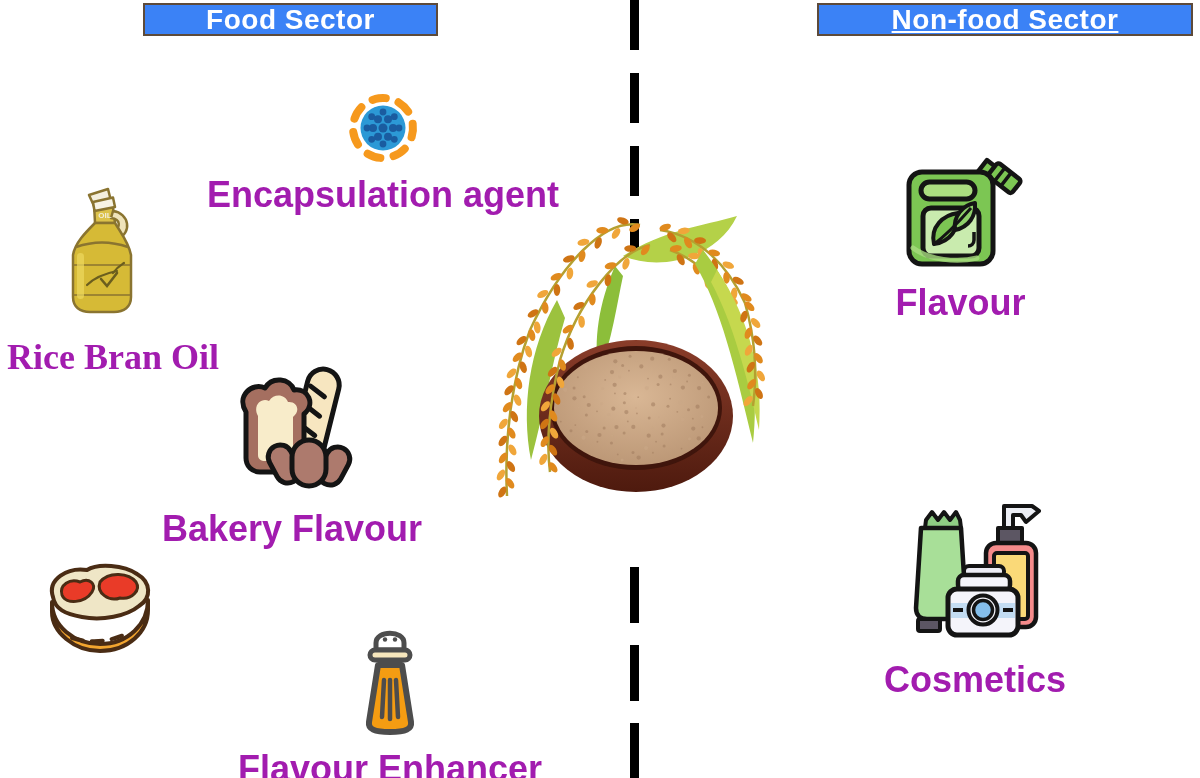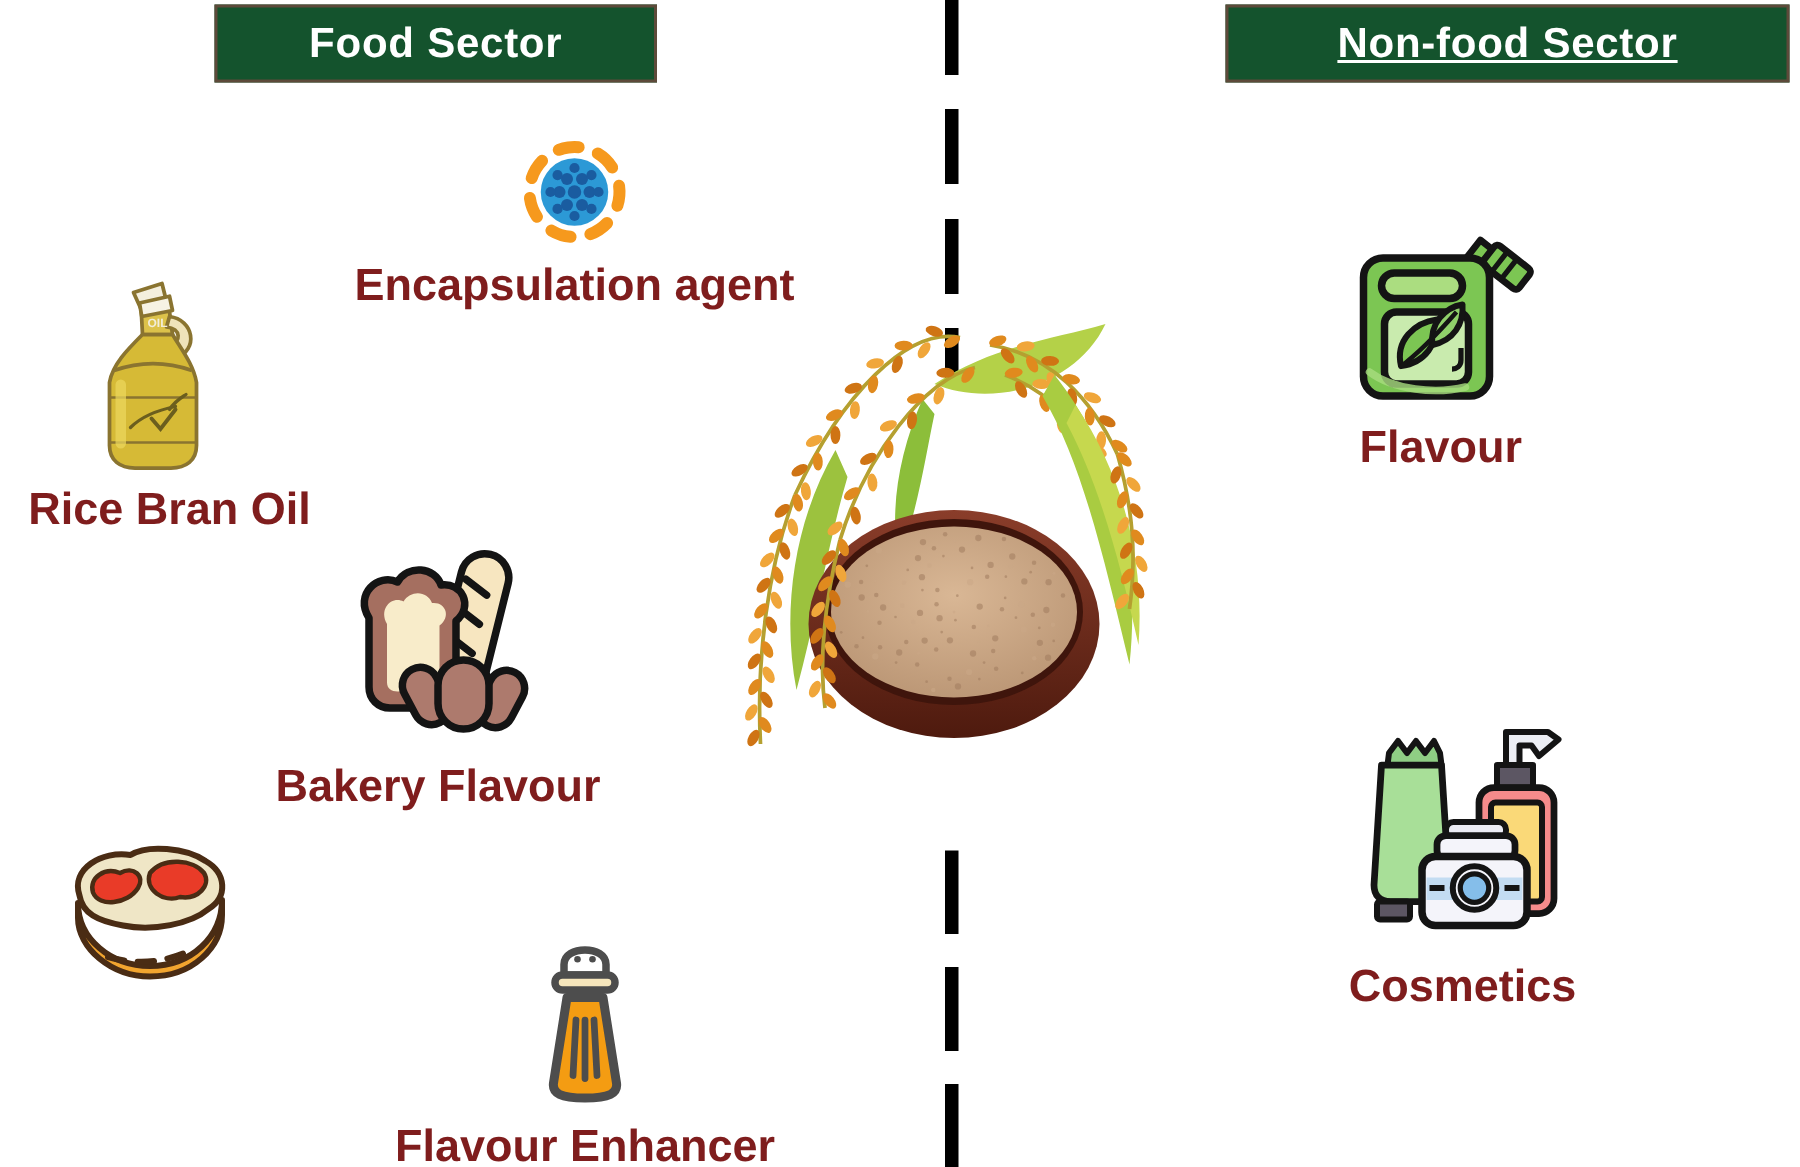--- a/index.html
+++ b/index.html
@@ -1,35 +1,35 @@
 <!DOCTYPE html>
 <html><head>
 <meta charset="utf-8">
 <style>
   html,body{margin:0;padding:0;background:#fff;}
   .stage{position:relative;width:1200px;height:778px;background:#ffffff;overflow:hidden;
          font-family:"Liberation Sans",sans-serif;}
-  .header{position:absolute;top:3px;height:52px;background:#14532d;border:2px solid #5d4a3a;
+  .header{position:absolute;top:3px;height:33px;background:#3b82f6;border:2px solid #5d4a3a;
           box-sizing:border-box;display:flex;align-items:center;justify-content:center;
           color:#ffffff;font-weight:bold;font-size:28px;letter-spacing:.5px;}
   .header.food{left:143px;width:295px;}
   .header.nonfood{left:817px;width:376px;text-decoration:underline;}
   .divider{position:absolute;left:630px;width:9px;}
   .divider.a{top:0;height:253px;background:repeating-linear-gradient(to bottom,#000 0 50px,transparent 50px 73px);}
   .divider.b{top:567px;height:211px;background:repeating-linear-gradient(to bottom,#000 0 56px,transparent 56px 78px);}
   .item{position:absolute;display:flex;flex-direction:column;align-items:center;}
   .item figure{margin:0;display:flex;flex-direction:column;align-items:center;}
-  .caption{font-weight:bold;font-size:30px;color:#7f1d1d;white-space:nowrap;text-align:left;}
+  .caption{font-weight:bold;font-size:36px;color:#a21caf;white-space:nowrap;text-align:left;}
   #it-encap{left:233px;top:90px;width:300px;}   #it-encap .caption{margin-top:8px;}
-  #it-oil{left:8px;top:185px;width:210px;}      #it-oil .caption{margin-top:6px;}
+  #it-oil{left:8px;top:185px;width:210px;}      #it-oil .caption{margin-top:19px;font-family:Liberation Serif, serif;}
   #it-bakery{left:160px;top:362px;width:264px;} #it-bakery .caption{margin-top:16px;}
   #it-meat{left:-8px;top:560px;width:216px;}    #it-meat .caption{margin-top:12px;}
   #it-shaker{left:250px;top:624px;width:280px;} #it-shaker .caption{margin-top:12px;}
   #it-biofuel{left:858px;top:148px;width:205px;}#it-biofuel .caption{margin-top:10px;}
-  #it-cosm{left:865px;top:472px;width:220px;}   #it-cosm .caption{margin-top:14px;}
+  #it-cosm{left:865px;top:490px;width:220px;}   #it-cosm .caption{margin-top:14px;}
   #center-art{position:absolute;left:465px;top:208px;width:310px;height:300px;}
 </style>
 </head>
 <body>
 
 <div class="stage">
 
   <div class="header food">
     <span>Food Sector</span>
   </div>

